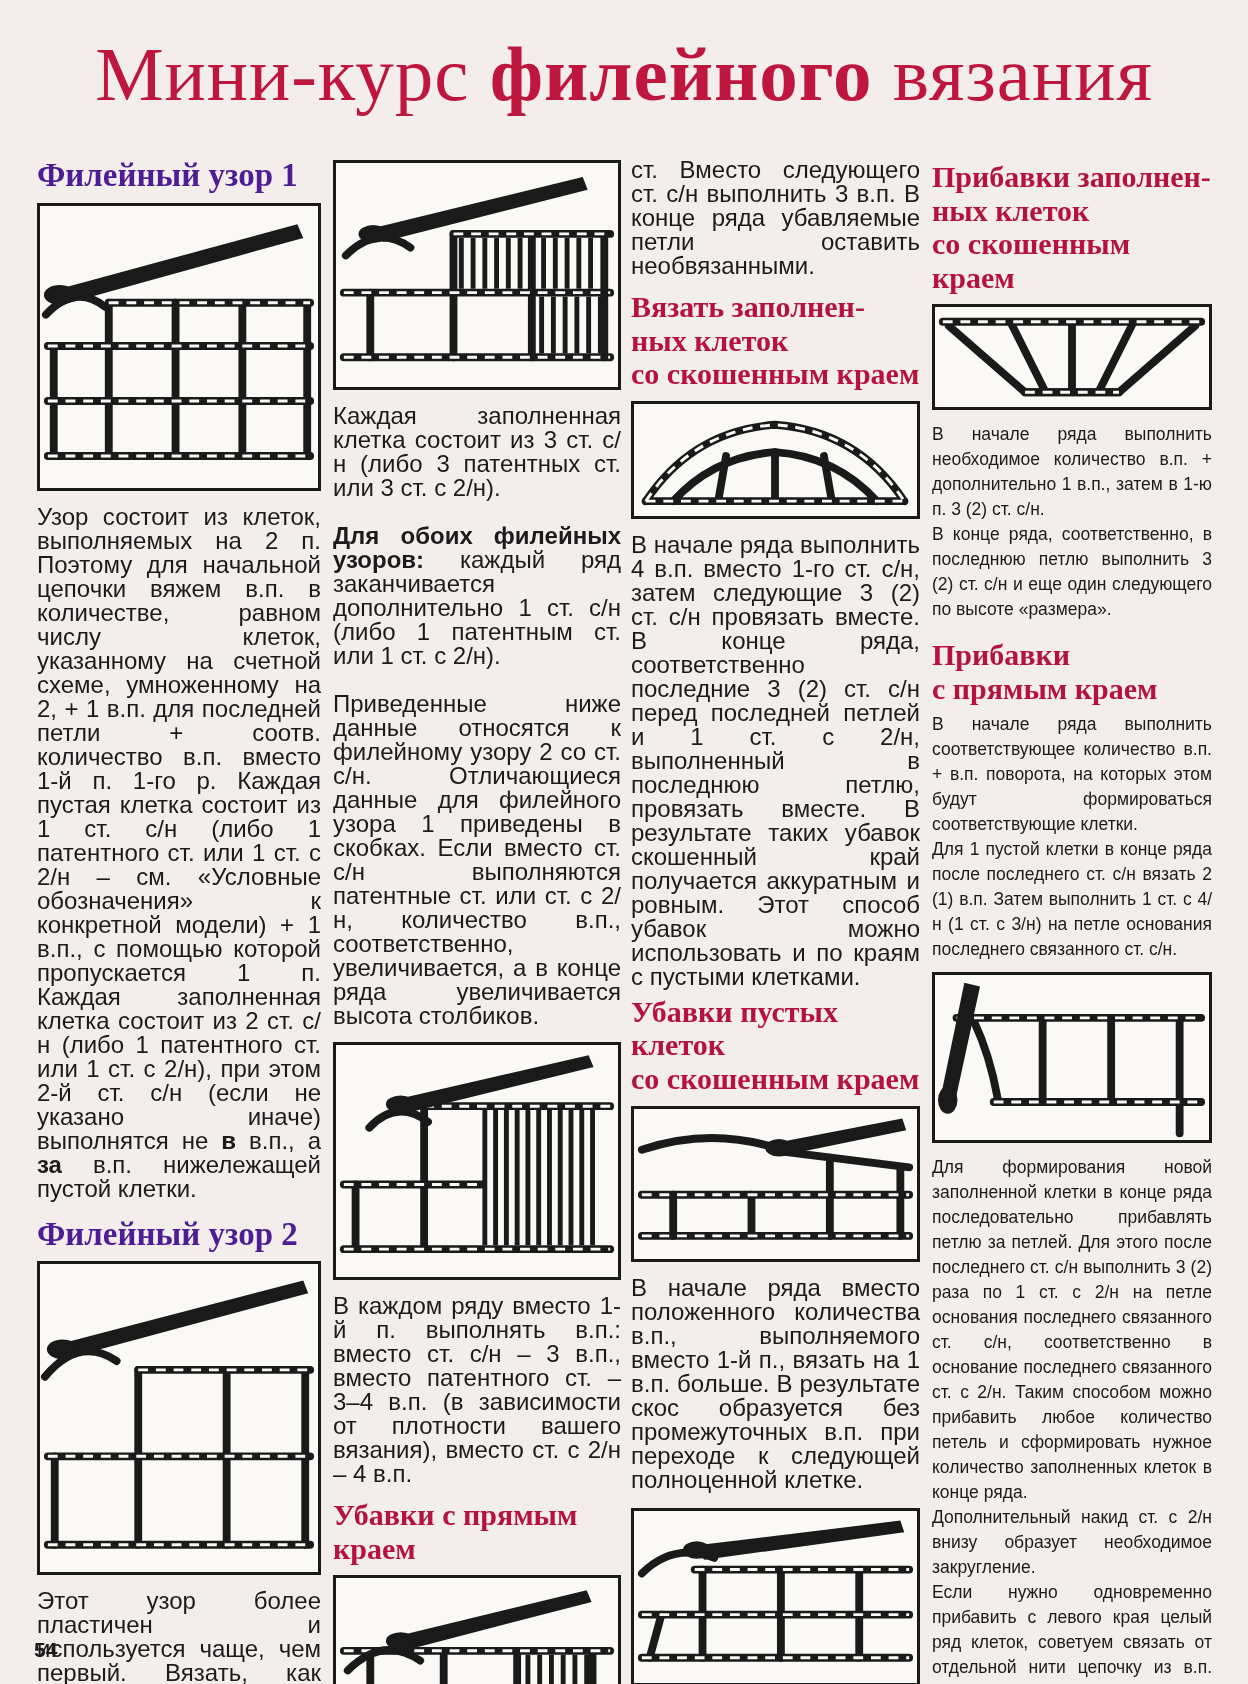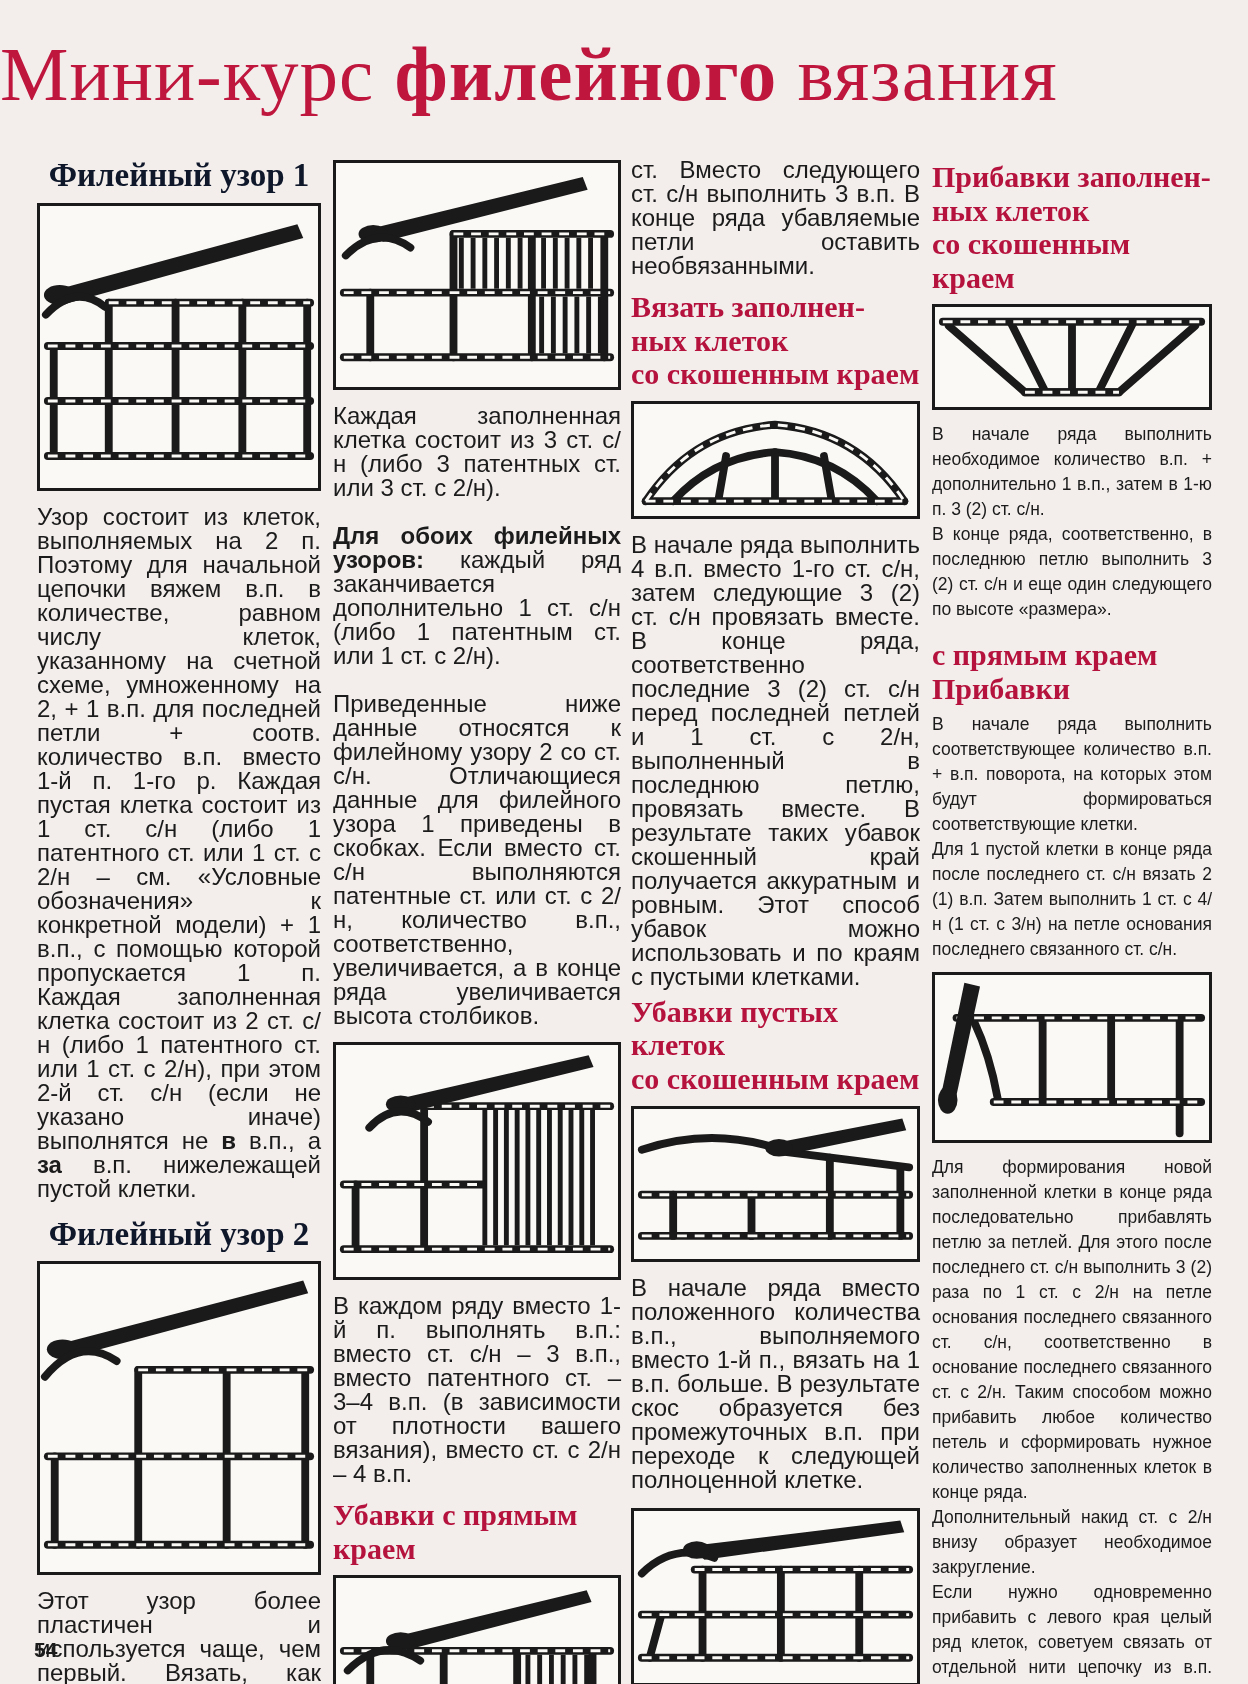--- a/index.html
+++ b/index.html
@@ -2,33 +2,33 @@
 <html><head>
 <meta charset="utf-8">
 <style>
   html,body{margin:0;padding:0;background:#d8d4d2;}
   .page{
     position:relative;width:1248px;height:1684px;margin:0 auto;
     background:#f3eeec;overflow:hidden;
     font-family:"Liberation Sans",sans-serif;color:#1b1b1b;
   }
   .title{
-    position:absolute;top:36px;left:0;width:100%;
+    position:absolute;top:36px;left:0;width:100%;text-align:center;
     font-family:"Liberation Serif",serif;font-size:77px;line-height:1.0;
     color:#bf163e;letter-spacing:1px;white-space:nowrap;
   }
   .title .tb{font-weight:bold;}
   .col{position:absolute;}
   #col1{left:37px;top:158px;width:284px;}
   #col2{left:333px;top:160px;width:288px;}
   #col3{left:631px;top:158px;width:289px;}
   #col4{left:932px;top:160px;width:280px;}
   .h1{
-    font-family:"Liberation Serif",serif;font-weight:bold;color:#0f172a;
-    font-size:33px;line-height:1.05;margin:0 0 10px 0;text-align:center;
+    font-family:"Liberation Serif",serif;font-weight:bold;color:#4c1d95;
+    font-size:33px;line-height:1.05;margin:0 0 10px 0;
   }
   .h3{
     font-family:"Liberation Serif",serif;font-weight:bold;color:#b5123d;
     font-size:30px;line-height:1.12;margin:0 0 10px 0;
   }
   p{font-size:24px;line-height:24px;text-align:justify;margin:0;}
   #col4 p{font-size:17.5px;line-height:25px;}
   .b{font-weight:bold;}.mt12{margin-top:12px;}.mt14{margin-top:14px;}
   .mt16{margin-top:16px;}.mt20{margin-top:6px;}.mt24{margin-top:24px;}
   .fig{border:3px solid #1a1a1a;background:#fbf9f6;}
@@ -325,22 +325,22 @@
           <line x1="8" y1="14" x2="272" y2="14"></line>
             <line x1="92" y1="86" x2="188" y2="86"></line>
         </g>
       </svg>
     </div>
 
     <p class="mt12">В начале ряда выполнить необходимое количество в.п. + дополнительно 1 в.п., затем в 1-ю п. 3 (2) ст. с/н.</p>
     <p>В конце ряда, соответственно, в последнюю петлю выполнить 3 (2) ст. с/н и еще один следующего по высоте «размера».</p>
 
     <div class="h3 mt16" style="margin-bottom:6px">
+      <div>Прибавки</div>
       <div>с прямым краем</div>
-      <div>Прибавки</div>
     </div>
 
     <p>В начале ряда выполнить соответствующее количество в.п. + в.п. поворота, на которых этом будут формироваться соответствующие клетки.</p>
     <p>Для 1 пустой клетки в конце ряда после последнего ст. с/н вязать 2 (1) в.п. Затем выполнить 1 ст. с 4/н (1 ст. с 3/н) на петле основания последнего связанного ст. с/н.</p>
 
     <div class="fig" style="height:165px;margin-top:10px">
       <svg viewBox="0 0 280 165">
         <g class="ch">
           <line x1="22" y1="42" x2="272" y2="42"></line>
           <line x1="60" y1="128" x2="272" y2="128"></line>

